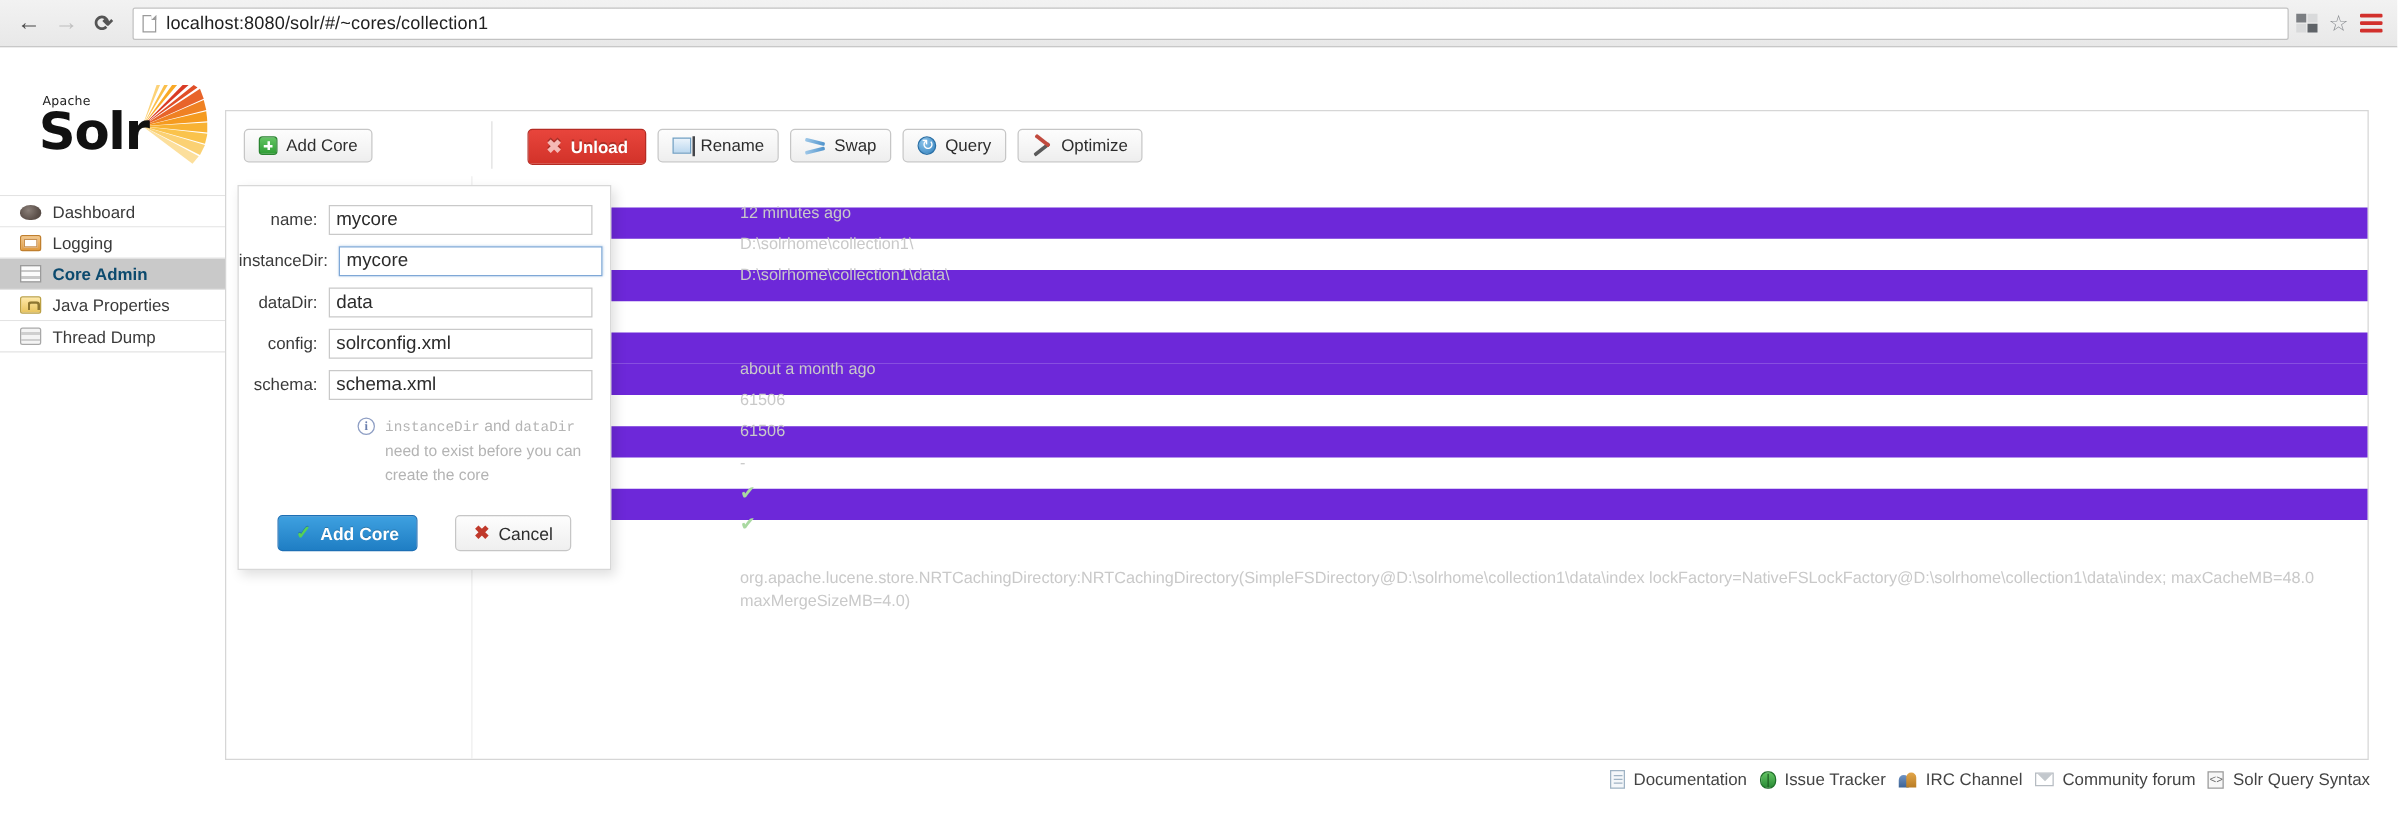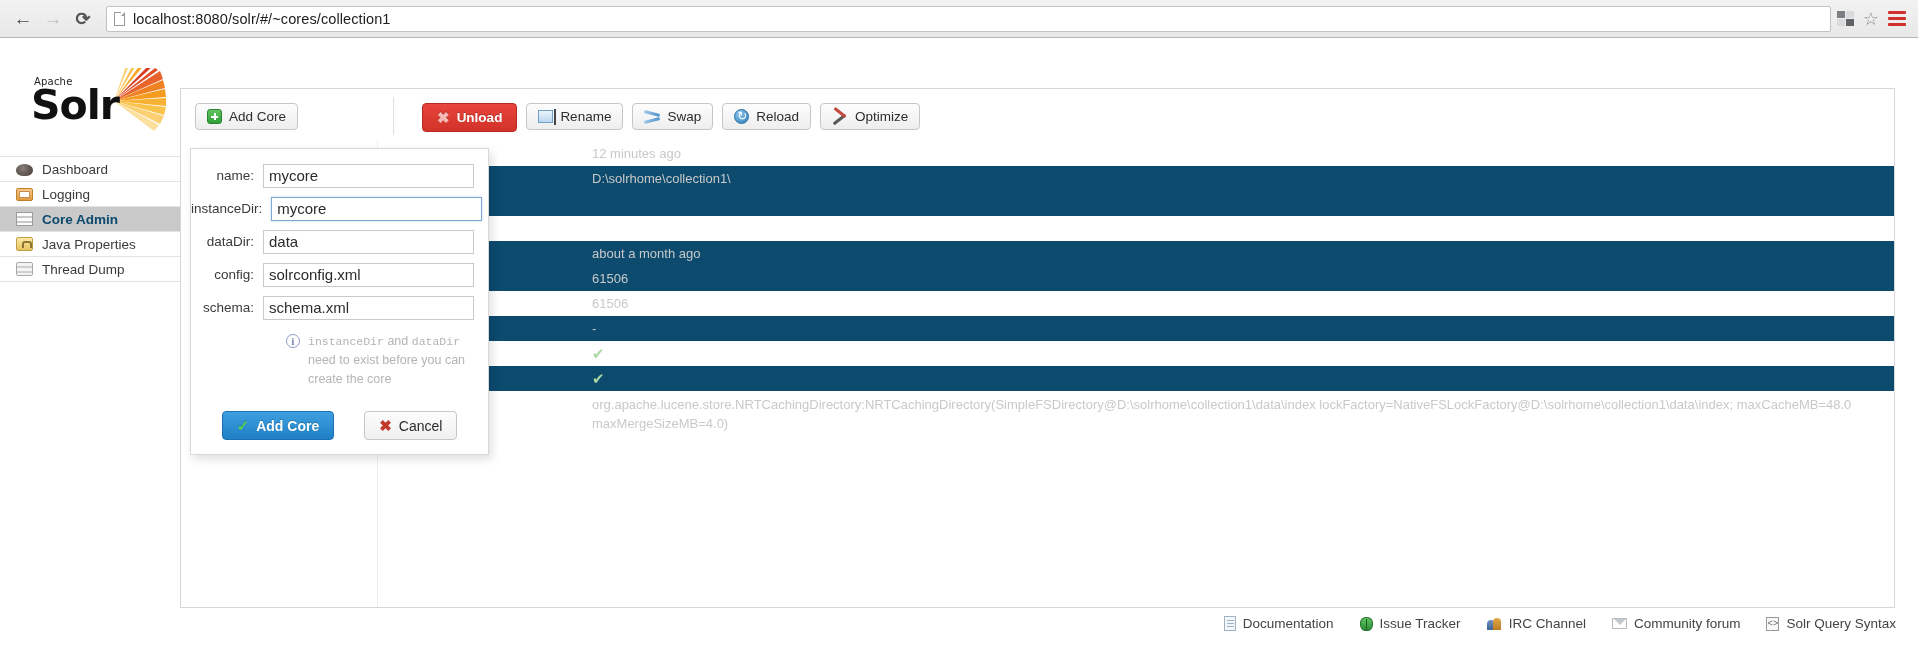--- a/index.html
+++ b/index.html
@@ -312,23 +312,23 @@
     right: 0;
     bottom: 0;
   }
   .row {
     display: flex;
     height: 25px;
     align-items: center;
     font-size: 13px;
     color: #c9c9c9;
   }
-  .row.alt { background: #0c4a6e; }
+  .row.alt { background: #6d28d9; }
   .row .lbl { width: 215px; padding-left: 8px; text-align: left; }
-  .row .val { flex: 1; white-space: nowrap; }
+  .row .val { flex: 1; white-space: nowrap; margin-top: 32px; }
   .row.tall { height: 44px; align-items: flex-start; padding-top: 4px; }
   .row.tall .val { white-space: normal; line-height: 19px; }
   .check { color: #a9d9a1; font-size: 15px; line-height: 1; }
 
   .divider-v {
     position: absolute;
     left: 196px; top: 52px;
     width: 1px; bottom: 0;
     background: #eeeeee;
   }
@@ -431,21 +431,21 @@
   }
   .btn-cancel .x-red { margin-right: 7px; }
 
   
   .footer {
     position: absolute;
     right: 22px;
     top: 578px;
     display: flex;
     align-items: center;
-    gap: 26px;
+    gap: 10px;
     font-size: 13.5px;
     color: #444;
   }
   .flink { display: flex; align-items: center; cursor: pointer; }
   .flink .fico { margin-right: 7px; flex-shrink: 0; display:inline-flex; }
   .fi-doc {
     width: 12px; height: 15px;
     background: #f4f7fa;
     border: 1px solid #9fb3c4;
     position: relative;
@@ -596,40 +596,44 @@
         <div class="btn">
           <span class="bico ico-rename"></span>
           <span>Rename</span>
         </div>
         <div class="btn">
           <span class="bico ico-swap"></span>
           <span>Swap</span>
         </div>
         <div class="btn">
           <span class="bico ico-reload"></span>
-          <span>Reload</span>
+          <span>Query</span>
         </div>
         <div class="btn">
           <span class="bico ico-optimize"></span>
           <span>Optimize</span>
         </div>
       </div>
     </div>
 
     <div class="divider-v"></div>
 
     <div class="bg-rows">
       <div class="row">
         <span class="lbl"></span>
         <span class="val">12 minutes ago</span>
       </div>
       <div class="row alt">
         <span class="lbl"></span>
         <span class="val">D:\solrhome\collection1\</span>
       </div>
+      <div class="row">
+        <span class="lbl"></span>
+        <span class="val">D:\solrhome\collection1\data\</span>
+      </div>
       <div class="row alt">
         <span class="lbl"></span>
         <span class="val"></span>
       </div>
       <div class="row">
         <span class="lbl"></span>
         <span class="val"></span>
       </div>
       <div class="row alt">
         <span class="lbl"></span>

